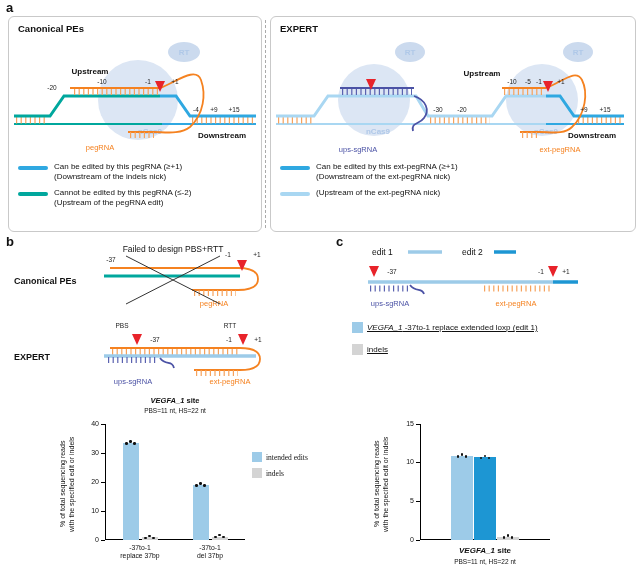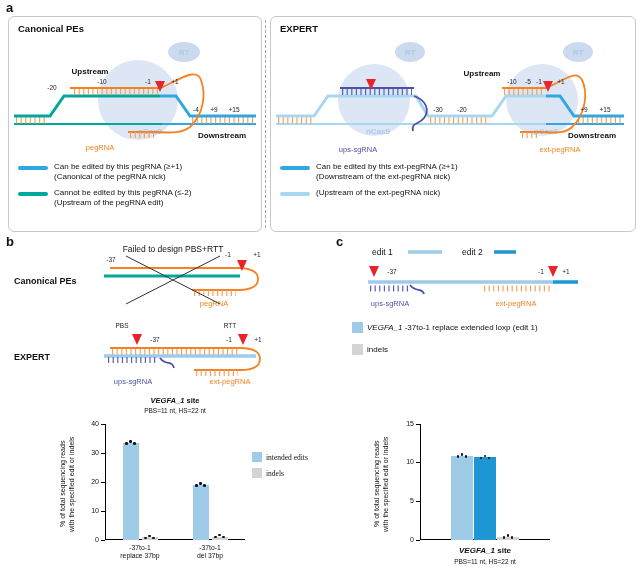--- a/index.html
+++ b/index.html
@@ -58,21 +58,21 @@
   .chart-xlab{position:absolute;text-align:center;font-size:8px;font-weight:bold;}
   .ital{font-style:italic;}
   .clegend{position:absolute;}
   .clegend-row{display:flex;align-items:center;gap:4px;margin-bottom:6px;}
   .sq10{width:10px;height:10px;flex:0 0 auto;}
   .sq11{width:11px;height:11px;flex:0 0 auto;}
   .swb{background:#9DCBE8;}
   .swd{background:#1D96D3;}
   .swg{background:#D4D4D4;}
   .clegend-text{font-size:7.5px;}
-  .c-legend{position:absolute;}
+  .c-legend{position:absolute;text-decoration:underline;}
   .c-legend .clegend-row{margin-bottom:11px;}
   .c-legend .clegend-text{font-size:8px;}
 </style>
 </head>
 <body>
 
 <div class="panel-label" style="left:6px;top:0px;">a</div>
 
 <div class="box" style="left:8px;top:16px;width:254px;height:216px;">
   <div class="box-title">Canonical PEs</div>
@@ -101,21 +101,21 @@
     <text class="dlab" x="202" y="78" text-anchor="middle">+9</text>
     <text class="dlab" x="222" y="78" text-anchor="middle">+15</text>
     <text class="dbold" x="210" y="104" text-anchor="middle">Downstream</text>
     <text class="olab" x="88" y="116" text-anchor="middle">pegRNA</text>
   </svg>
   <div class="lgd">
     <div class="lgd-row">
       <div class="lgd-swatch lg-blue"></div>
       <div class="lgd-text">
         <div>Can be edited by this pegRNA (≥+1)</div>
-        <div>(Canonical of the pegRNA nick)</div>
+        <div>(Downstream of the indels nick)</div>
       </div>
     </div>
     <div class="lgd-row">
       <div class="lgd-swatch lg-teal"></div>
       <div class="lgd-text">
         <div>Cannot be edited by this pegRNA (≤-2)</div>
         <div>(Upstream of the pegRNA edit)</div>
       </div>
     </div>
   </div>

